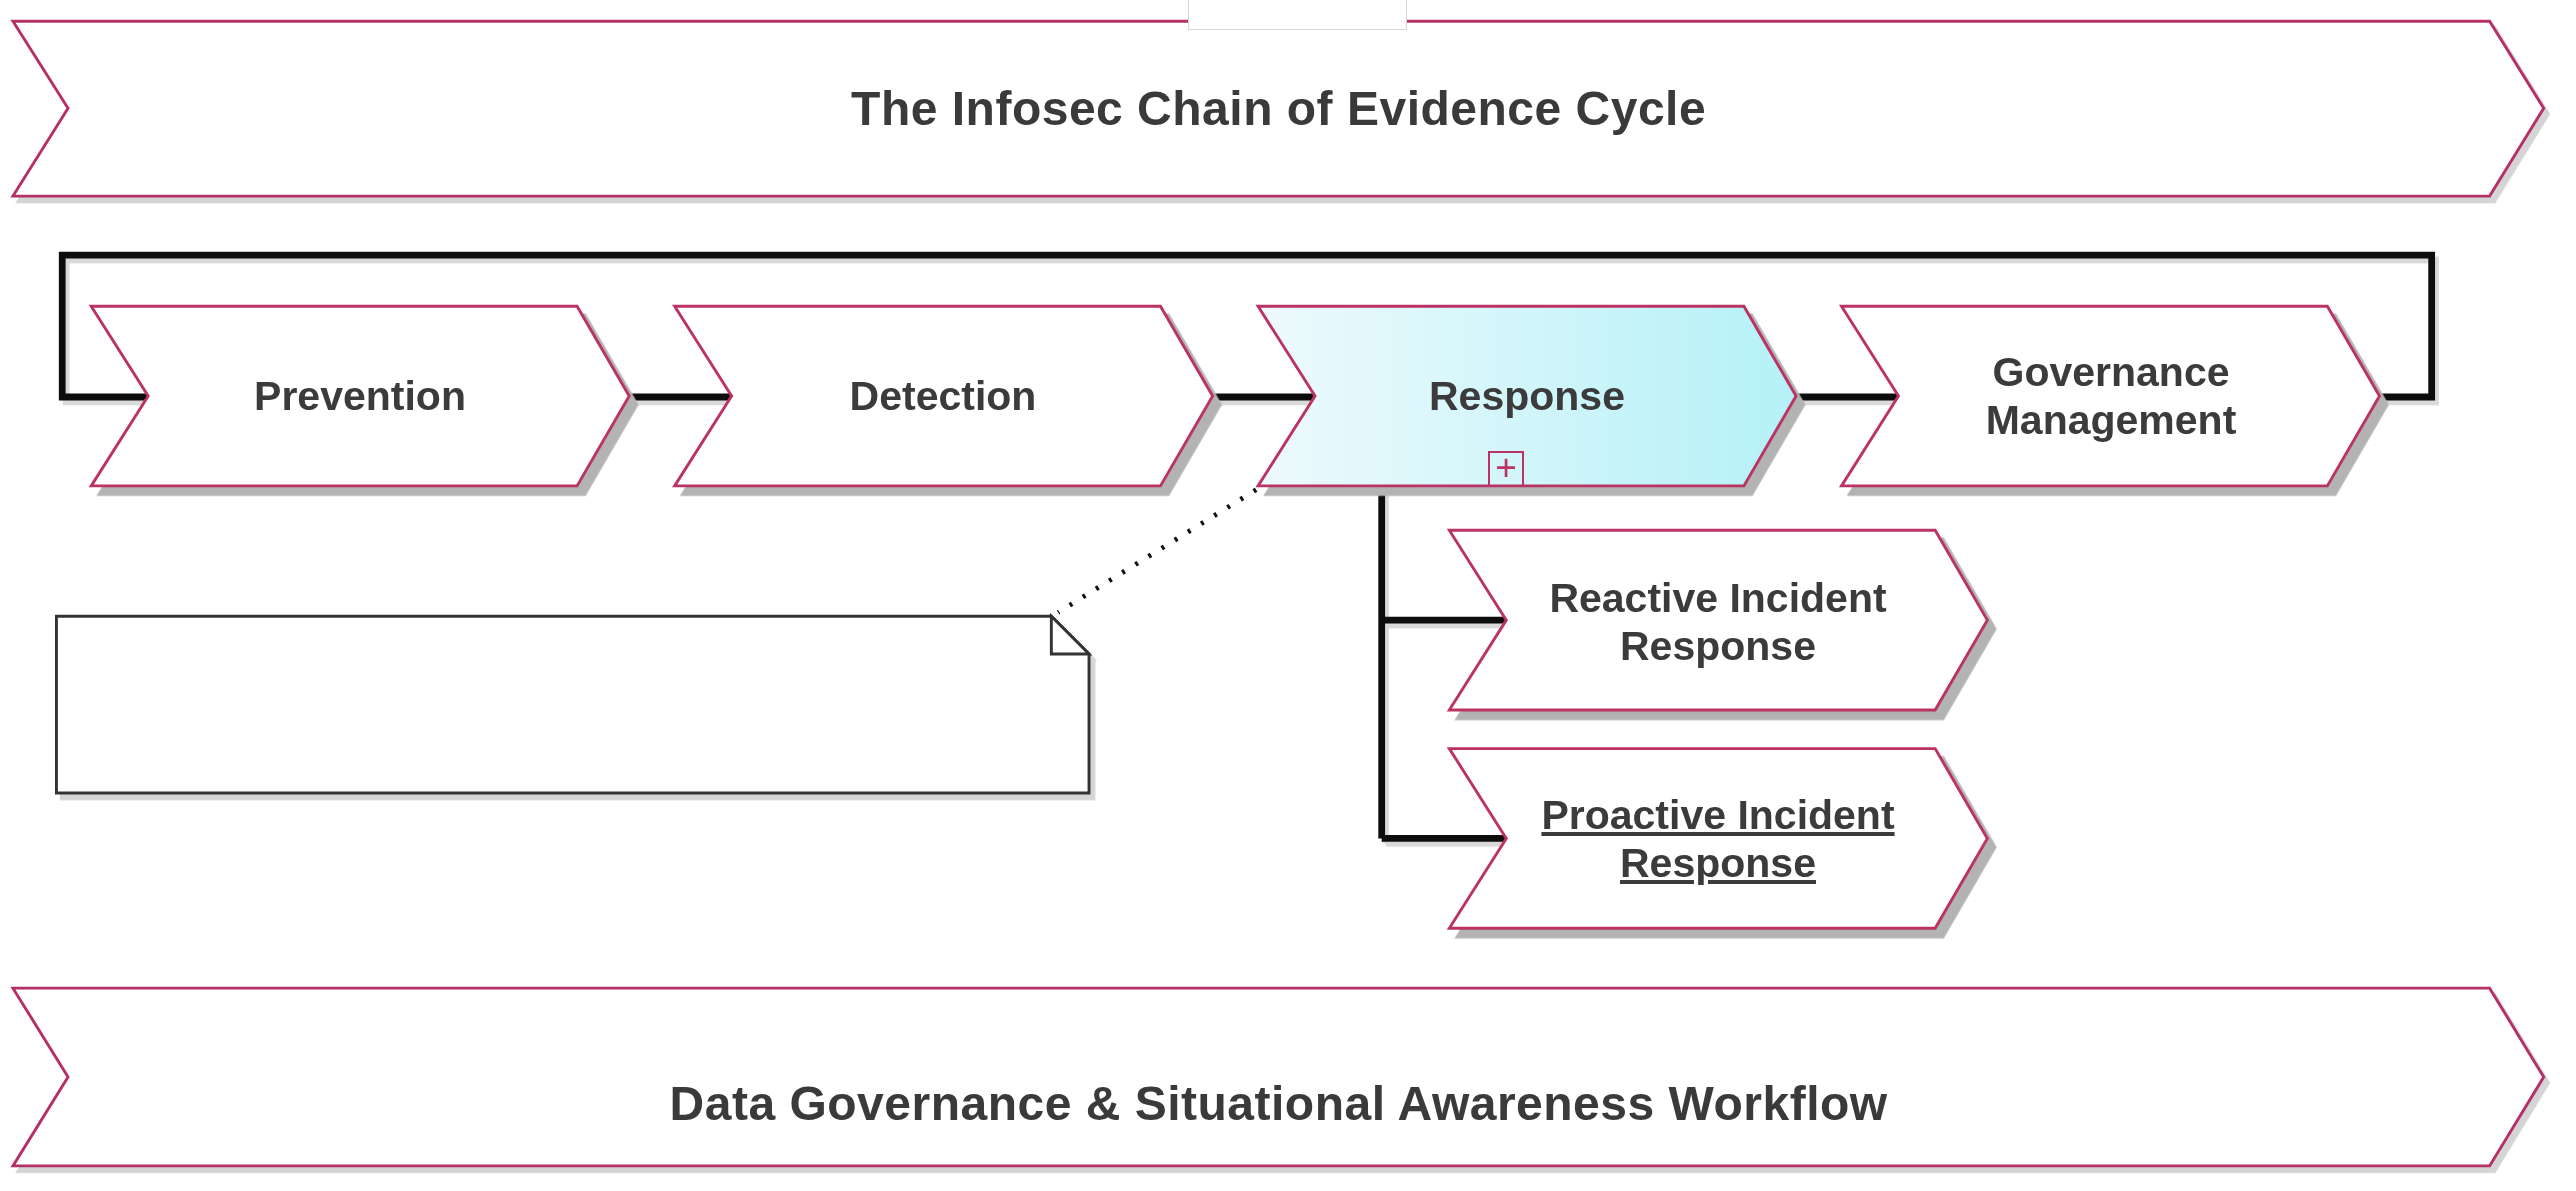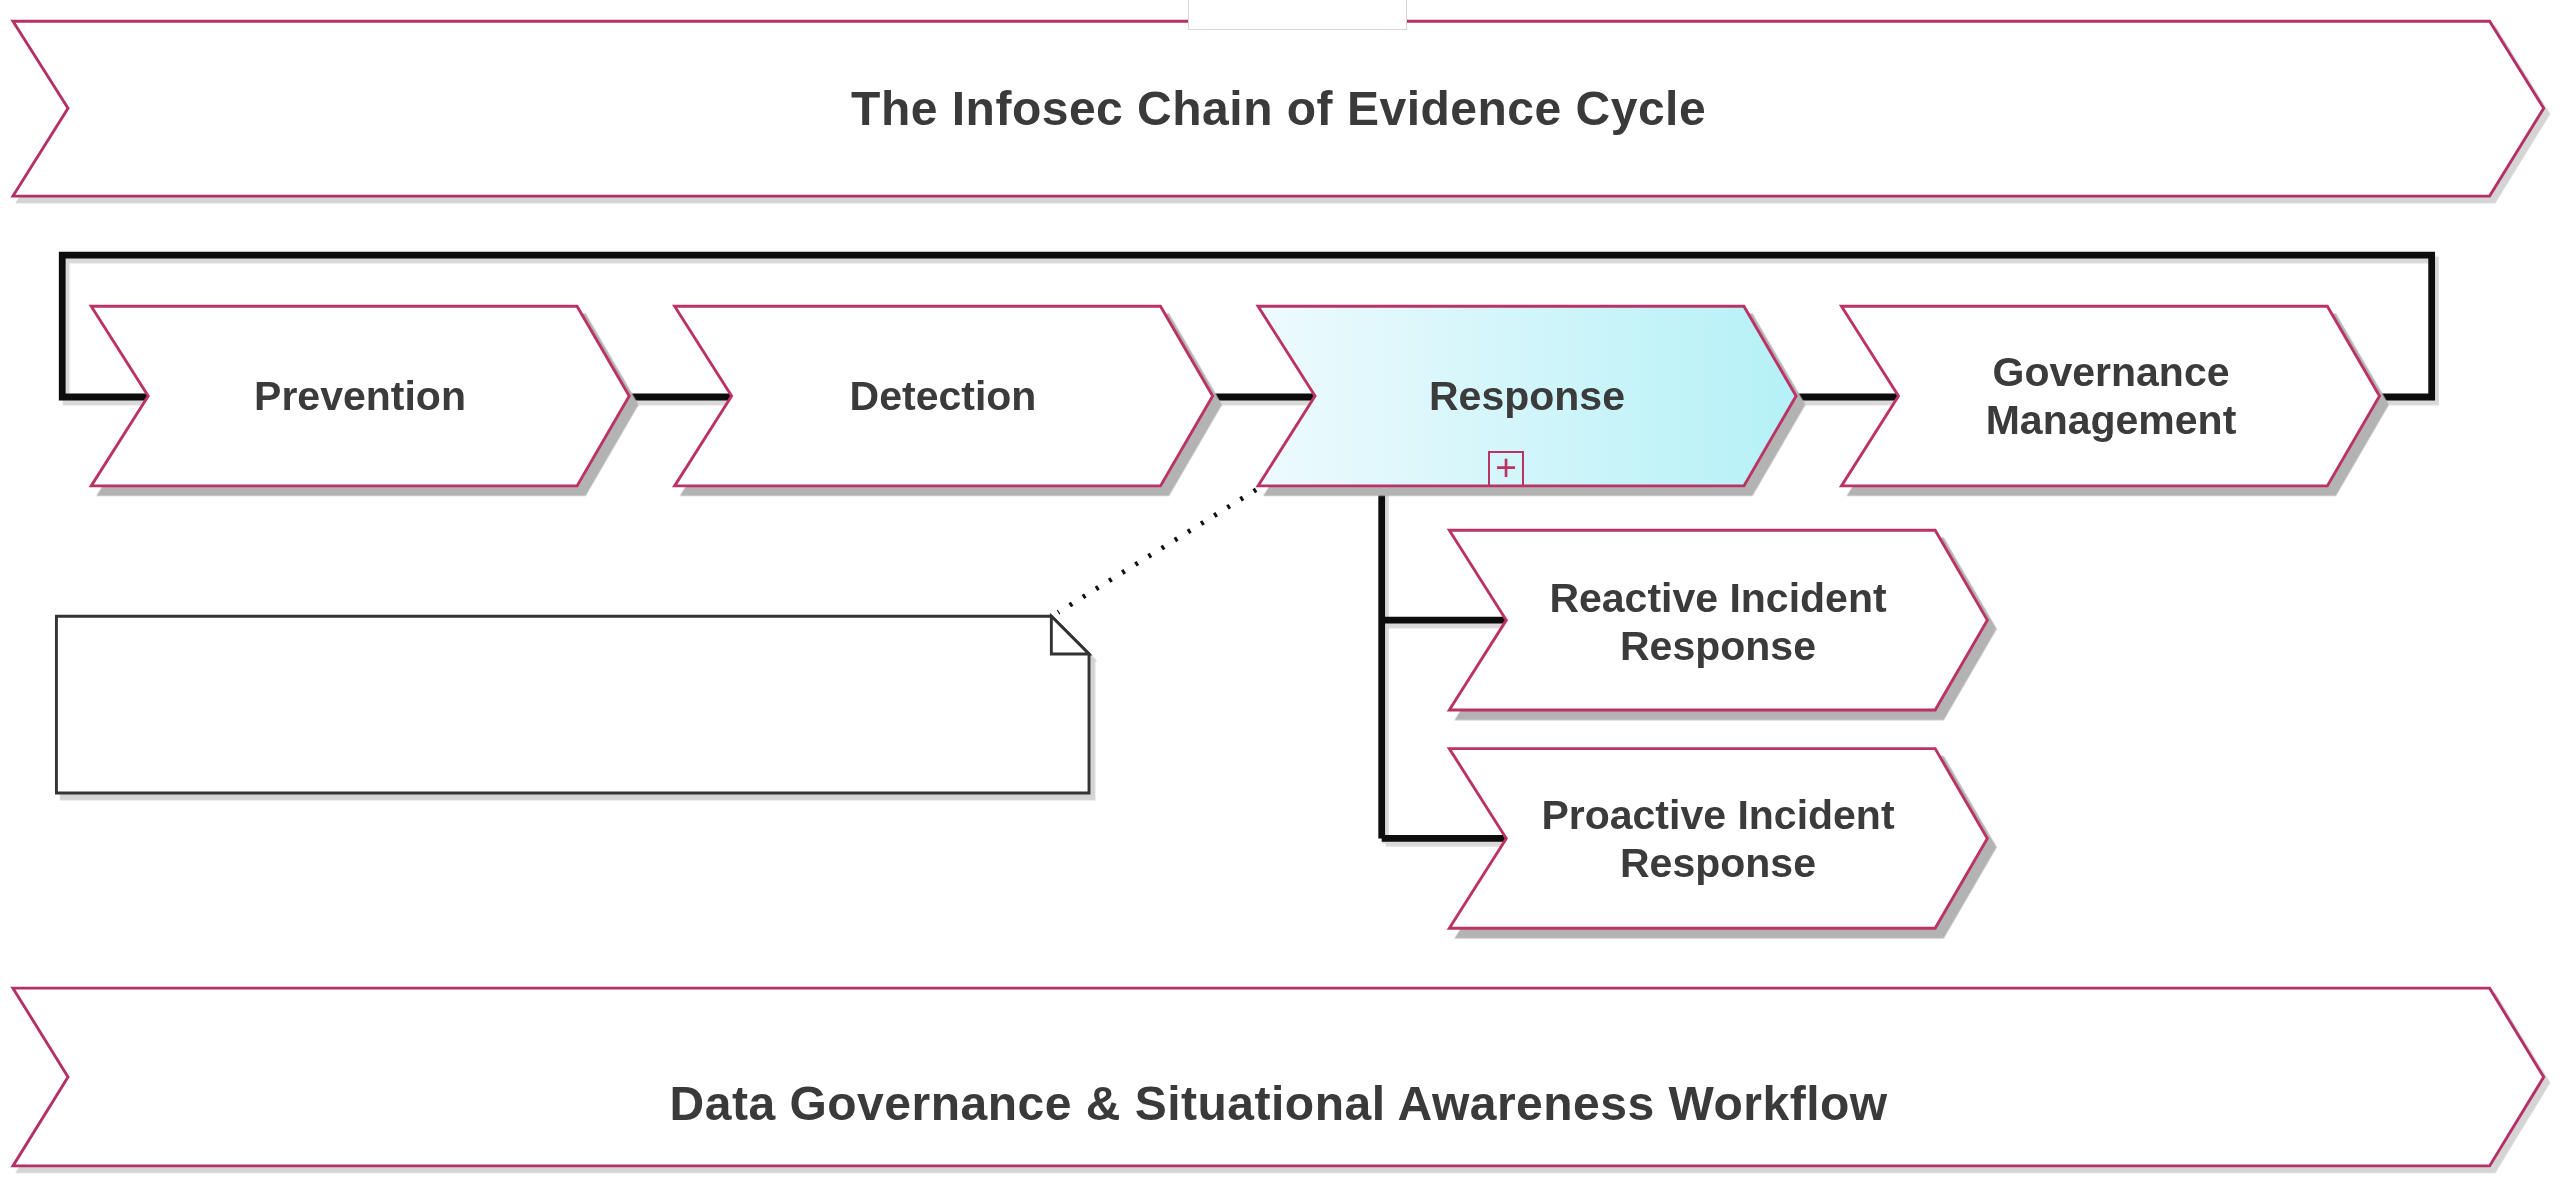--- a/index.html
+++ b/index.html
@@ -26,21 +26,21 @@
   .chev-label{
     position:absolute;display:flex;align-items:center;justify-content:center;
     font-size:41px;font-weight:bold;color:#3b3b3b;line-height:1.18;text-align:center;
   }
   .chev-label span{display:block;max-width:435px;}
   .lbl-prevention{left:91px;top:306px;width:538px;height:180px;}
   .lbl-detection{left:674px;top:306px;width:538px;height:180px;}
   .lbl-response{left:1258px;top:306px;width:538px;height:180px;}
   .lbl-knowledge{left:1842px;top:306px;width:538px;height:180px;}
   .lbl-reactive{left:1449px;top:530px;width:538px;height:184px;}
-  .lbl-proactive{left:1449px;top:749px;width:538px;height:180px;}
+  .lbl-proactive{left:1449px;top:749px;width:538px;height:180px;text-decoration:underline;}
 
   .note-text{
     position:absolute;left:67px;top:619px;width:1013px;height:171px;
     display:flex;align-items:center;justify-content:center;
     font-size:30px;color:#1f1f1f;text-align:center;line-height:1.25;
   }
   .note-text span{display:block;max-width:957px;}
 
   .page-tab{
     position:absolute;left:1188px;top:0;width:219px;height:30px;

